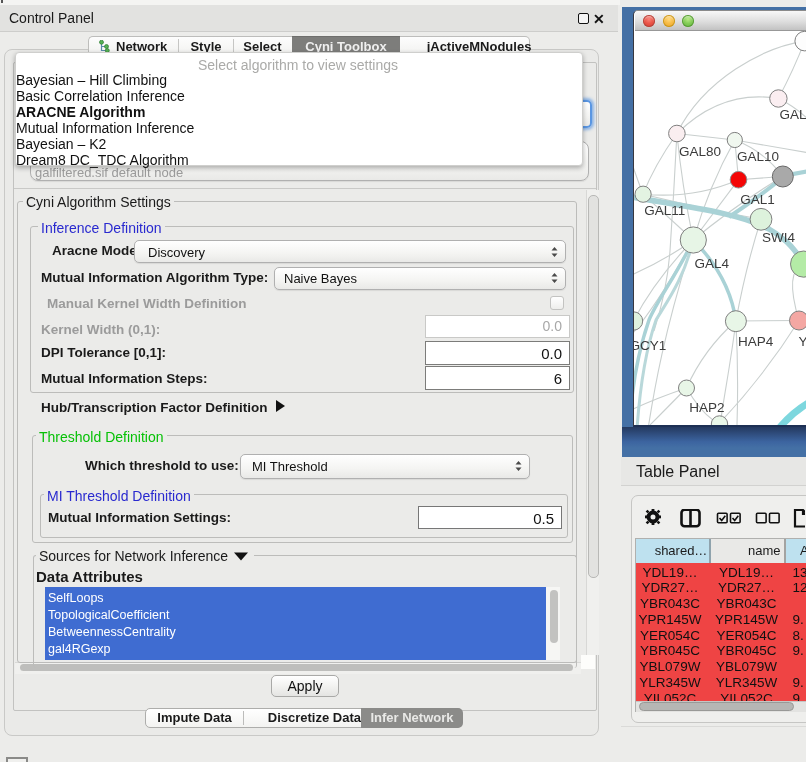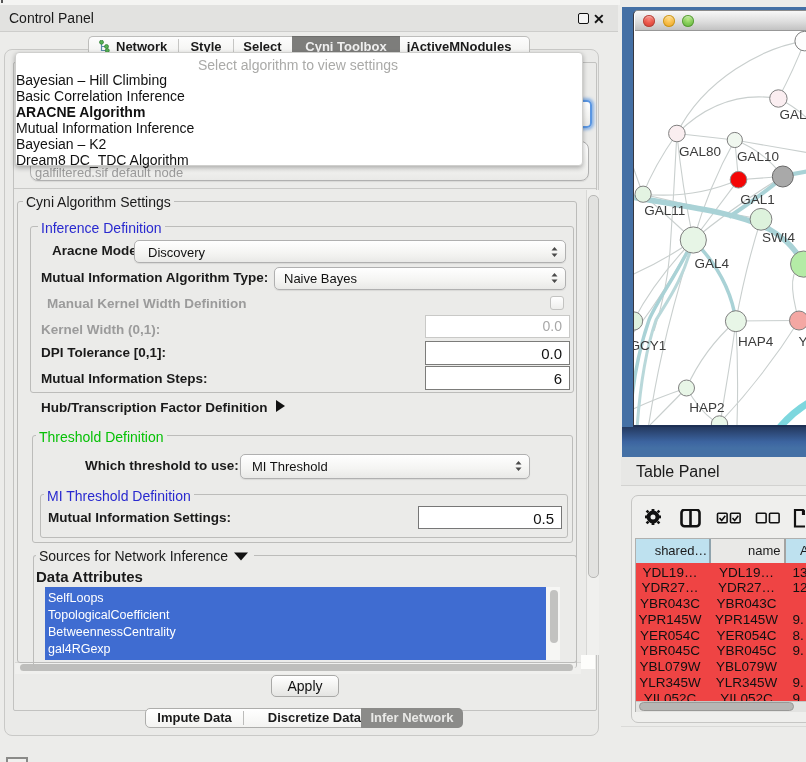--- a/index.html
+++ b/index.html
@@ -46,21 +46,21 @@
     <svg style="position:absolute;left:11px;top:4px;" width="11" height="13" viewBox="0 0 11 13">
       <path d="M2.5 2.5 L2.5 10.5 L8 10.5 M2.5 6.5 L7 6.5" stroke="#5b8aa8" stroke-width="1.2" fill="none"></path>
       <circle cx="2.5" cy="2.2" r="2" fill="#55b155" stroke="#2e7d32" stroke-width="0.7"></circle>
       <circle cx="7.5" cy="6.5" r="2" fill="#55b155" stroke="#2e7d32" stroke-width="0.7"></circle>
       <circle cx="8.3" cy="10.5" r="2" fill="#55b155" stroke="#2e7d32" stroke-width="0.7"></circle>
     </svg>
     <div style="position:absolute;left:28px;top:3px;font-size:13px;font-weight:600;color:#1a1a1a;">Network</div>
     <div style="position:absolute;left:91px;top:3px;width:54px;text-align:center;font-size:13px;font-weight:600;color:#1a1a1a;">Style</div>
     <div style="position:absolute;left:145px;top:3px;width:59px;text-align:center;font-size:13px;font-weight:600;color:#1a1a1a;">Select</div>
     <div style="position:absolute;left:204px;top:3px;width:108px;text-align:center;font-size:13px;font-weight:600;color:#efefef;">Cyni Toolbox</div>
-    <div style="position:absolute;left:312px;top:3px;width:118px;text-align:center;font-size:13px;font-weight:600;color:#1a1a1a;">jActiveMNodules</div>
+    <div style="position:absolute;left:332px;top:3px;width:118px;text-align:center;font-size:13px;font-weight:600;color:#1a1a1a;">jActiveMNodules</div>
   </div>
 
   <div class="combo" style="left:30px;top:100px;width:558px;height:24px;border:2.5px solid #5a96e2;box-shadow:0 0 3px 1.5px rgba(90,150,226,0.65);"></div>
 
   <div class="combo" style="left:30px;top:141px;width:557px;height:38px;border-radius:8px;"></div>
   <div class="abs" style="left:35px;top:165px;font-size:13px;color:#9b9b9b;">galfiltered.sif default node</div>
 
   <div class="abs" style="left:14px;top:188px;width:582px;height:1px;background:#c9c9c7;"></div>
 
   <div class="abs" style="left:586px;top:190px;width:12px;height:465px;background:#f0f0ee;border-left:1px solid #d8d8d6;"></div>

